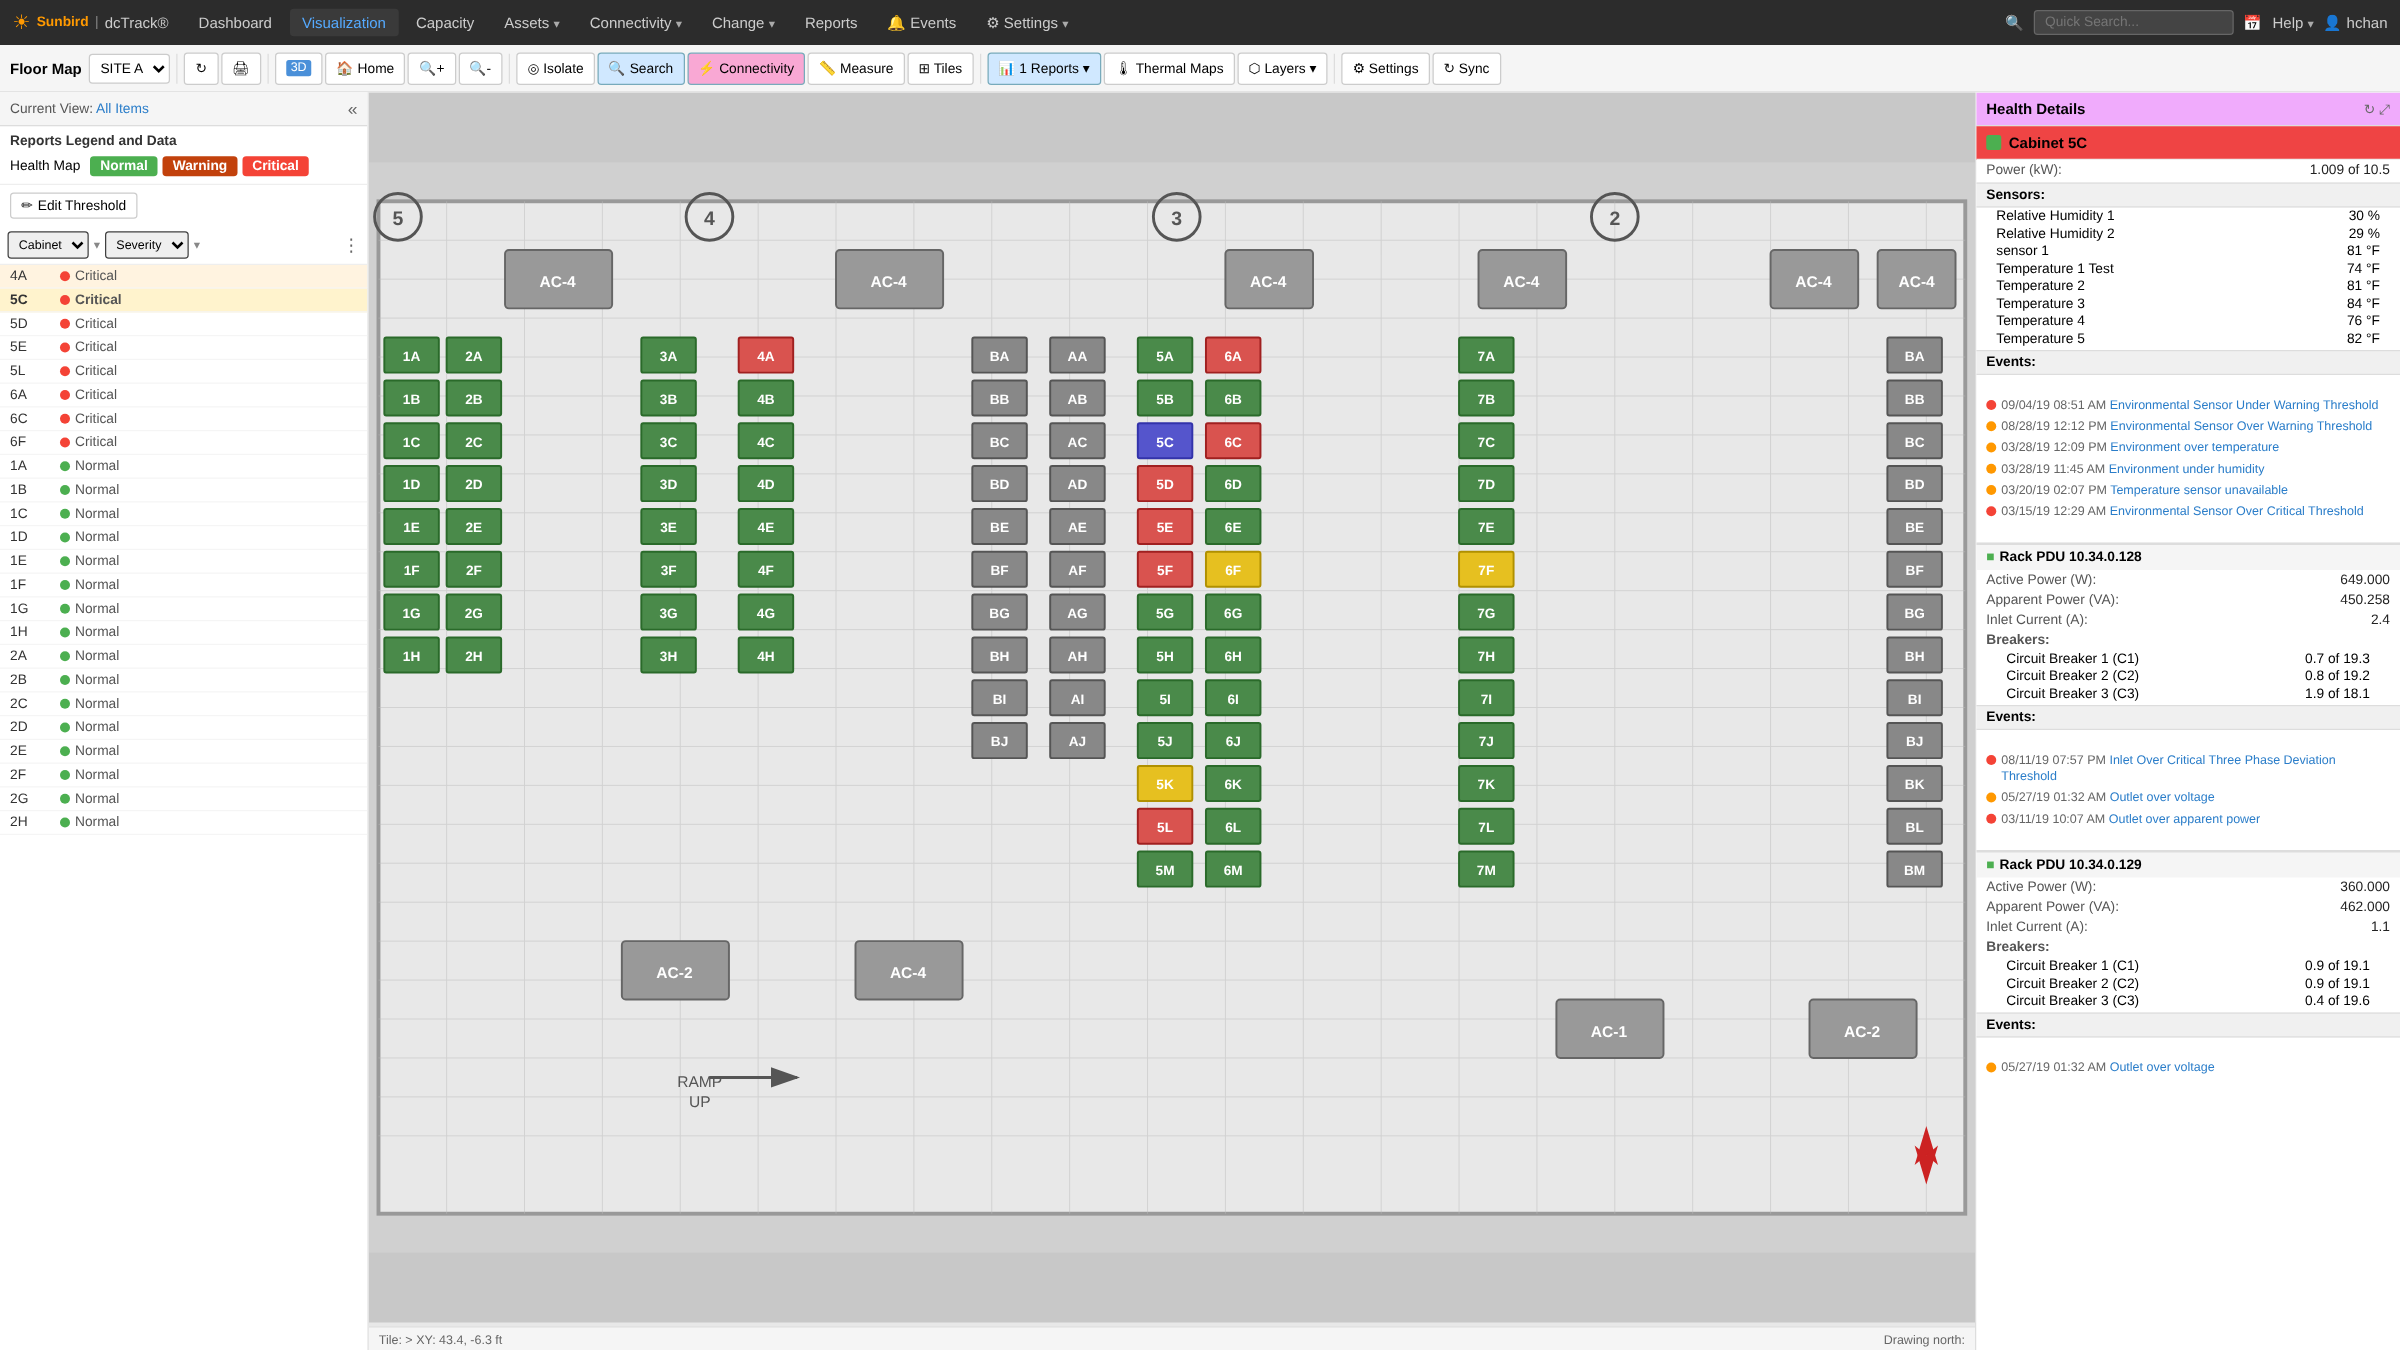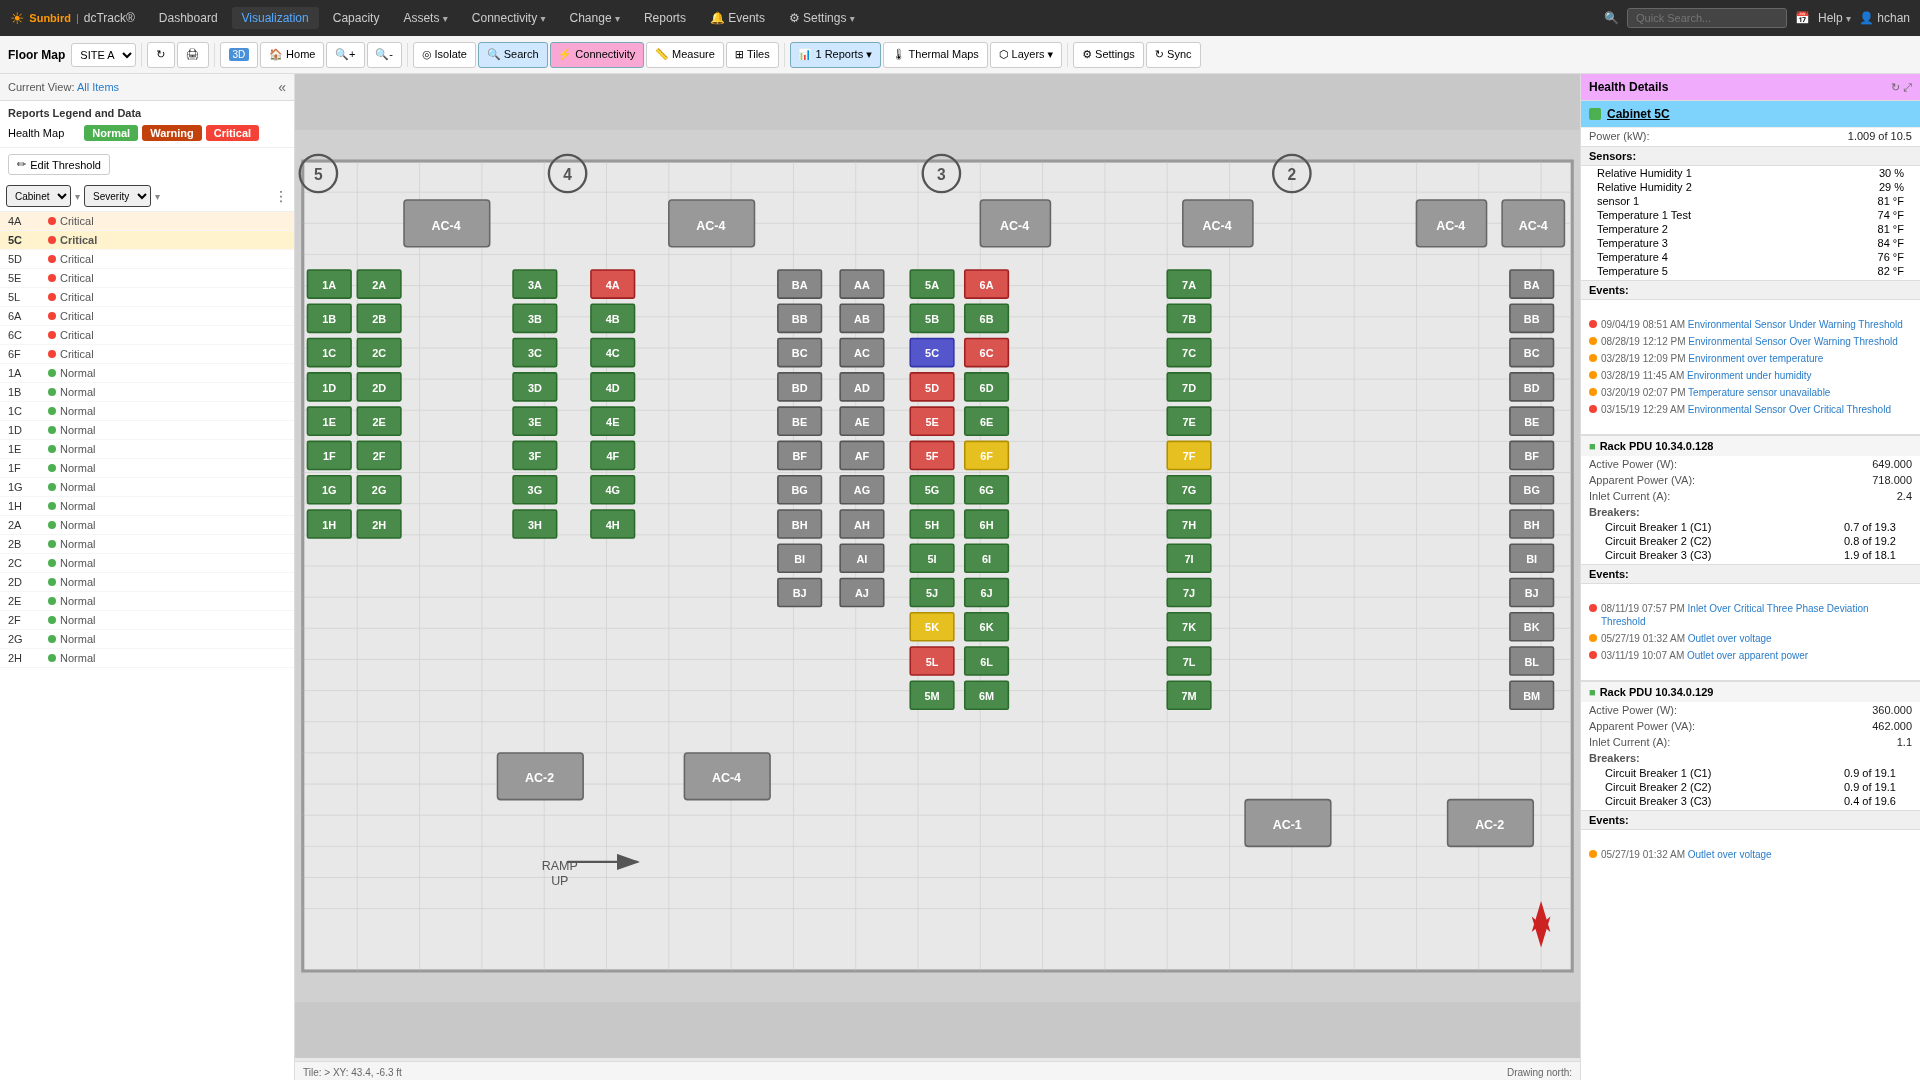--- a/index.html
+++ b/index.html
@@ -74,21 +74,21 @@
       display: flex;
       justify-content: space-between;
       align-items: center;
     }
     .current-view { font-size: 11px; color: #555; }
     .current-view a { color: #2a7dc9; text-decoration: none; }
     .collapse-btn { cursor: pointer; color: #666; font-size: 14px; }
     .legend-section { padding: 6px 8px; border-bottom: 1px solid #eee; }
     .legend-title { font-size: 11px; font-weight: bold; margin-bottom: 6px; color: #333; }
     .health-map-row { display: flex; align-items: center; gap: 4px; font-size: 11px; }
-    .health-map-label { font-size: 11px; margin-right: 16px; }
+    .health-map-label { font-size: 11px; margin-right: 4px; }
     .badge { padding: 2px 8px; border-radius: 3px; font-size: 11px; color: #fff; font-weight: bold; }
     .badge-normal { background: #4caf50; }
     .badge-warning { background: #c2410c; }
     .badge-critical { background: #f44336; }
     .edit-threshold-btn {
       display: flex; align-items: center; gap: 4px; padding: 3px 8px; border: 1px solid #ccc; border-radius: 3px;
       background: #fff; font-size: 11px; cursor: pointer; margin: 6px 8px; width: fit-content;
     }
     .filter-row {
       display: flex; align-items: center; gap: 4px; padding: 4px 6px; border-bottom: 1px solid #eee; font-size: 11px;
@@ -125,21 +125,21 @@
       font-size: 11px;
       overflow-y: auto;
     }
     .right-panel-header {
       padding: 6px 8px; background: #f0abfc; border-bottom: 1px solid #ddd;
       display: flex; justify-content: space-between; align-items: center;
     }
     .right-panel-title { font-weight: bold; font-size: 12px; }
     .right-panel-expand { cursor: pointer; color: #666; }
     .cabinet-header {
-      display: flex; align-items: center; gap: 6px; padding: 6px 8px; background: #7dd3fc; border-bottom: 1px solid #eee; text-decoration: underline;
+      display: flex; align-items: center; gap: 6px; padding: 6px 8px; background: #ef4444; border-bottom: 1px solid #eee;
     }
     .cabinet-color-indicator { width: 12px; height: 12px; background: #4caf50; border-radius: 2px; }
     .cabinet-title { font-weight: bold; font-size: 12px; }
     .details-row {
       display: flex; justify-content: space-between; padding: 2px 8px; font-size: 11px;
     }
     .details-label { color: #555; }
     .details-value { color: #222; text-align: right; }
     .section-header {
       padding: 3px 8px; background: #f0f0f0; font-weight: bold; font-size: 11px; border-top: 1px solid #ddd; border-bottom: 1px solid #ddd; margin-top: 2px;
@@ -818,21 +818,21 @@
     <div class="pdu-header">
       <span class="pdu-icon">■</span>
       <span>Rack PDU 10.34.0.128</span>
     </div>
     <div class="details-row">
       <span class="details-label">Active Power (W):</span>
       <span class="details-value">649.000</span>
     </div>
     <div class="details-row">
       <span class="details-label">Apparent Power (VA):</span>
-      <span class="details-value">718.000</span>
+      <span class="details-value">450.258</span>
     </div>
     <div class="details-row">
       <span class="details-label">Inlet Current (A):</span>
       <span class="details-value">2.4</span>
     </div>
     <div style="padding: 2px 8px; font-size:11px; font-weight:bold; color:#555;">Breakers:</div>
     <div class="breaker-row">
       <span>Circuit Breaker 1 (C1)</span>
       <span>0.7 of 19.3</span>
     </div>

